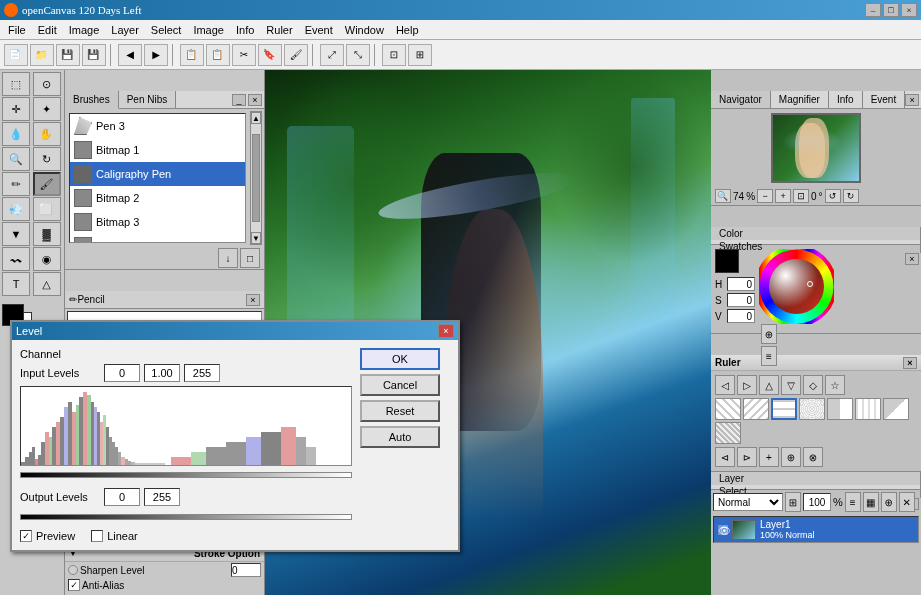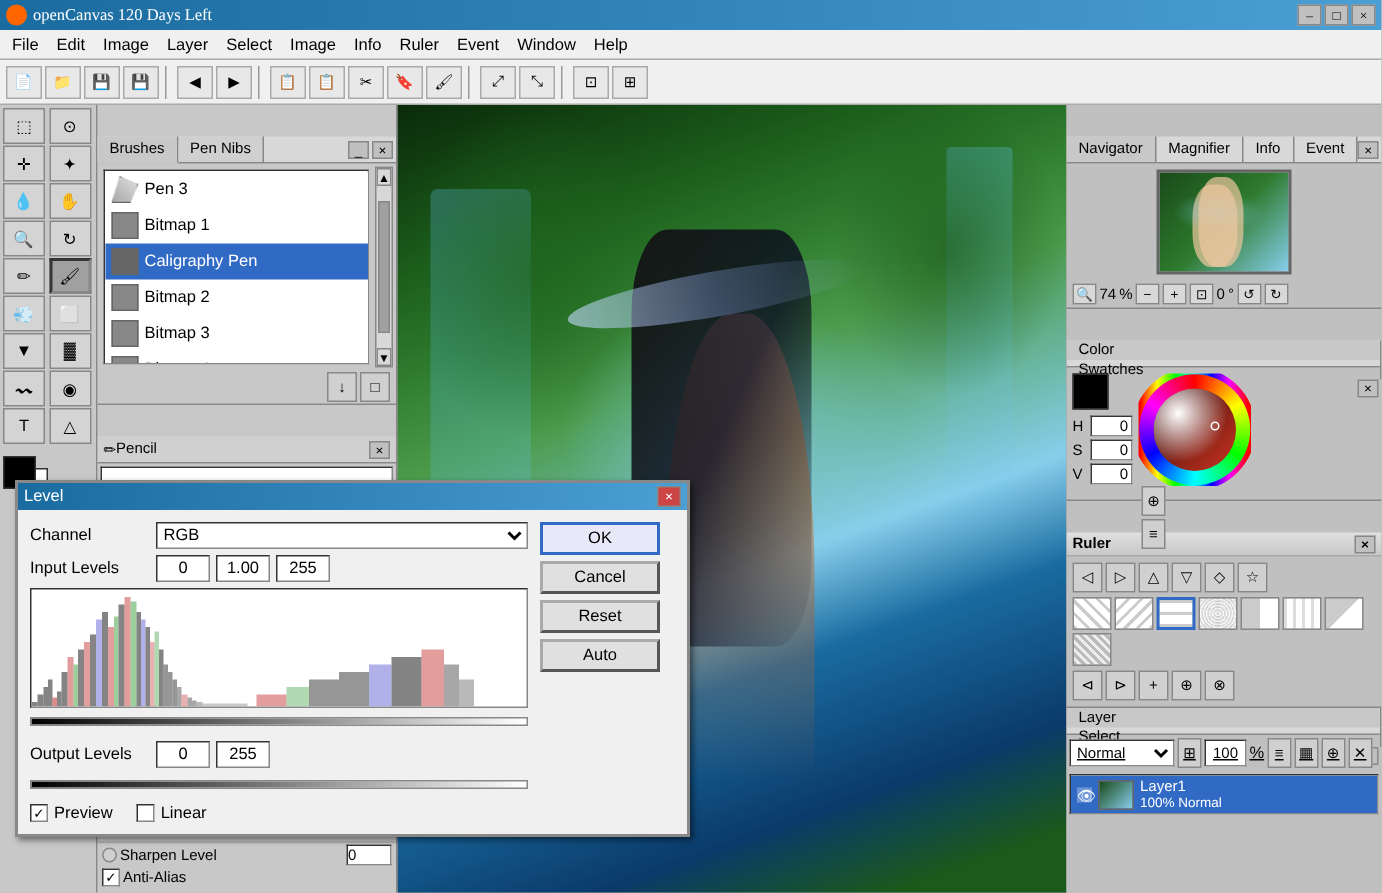--- a/index.html
+++ b/index.html
@@ -894,21 +894,21 @@
 
     <div style="flex:1;">
       <div class="color-tabs">
         <div class="color-tab active">Layer</div>
         <div class="color-tab">Select</div>
         <div style="margin-left:auto; display:flex; align-items:center; padding-right:2px;">
           <div class="section-close">×</div>
         </div>
       </div>
 
-      <div style="display:flex; align-items:center; padding:2px; gap:2px;text-decoration:underline;">
+      <div style="display:flex; align-items:center; padding:2px; gap:2px;">
         <select class="layer-mode-select">
           <option>Normal</option>
         </select>
         <div class="dm-icon" style="width:16px;">⊞</div>
         <input class="layer-opacity" type="text" value="100" style="">
         <span>%</span>
         <div class="dm-icon" style="width:16px;">≡</div>
         <div class="dm-icon" style="width:16px;">▦</div>
         <div class="dm-icon" style="width:16px;">⊕</div>
         <div class="dm-icon" style="width:16px;">✕</div>
@@ -931,23 +931,20 @@
 <div class="levels-dialog">
   <div class="levels-title">
     <span>Level</span>
     <div class="title-btn" style="background:#cc4444; color:white;">×</div>
   </div>
   <div class="levels-content">
     <div class="levels-left">
 
       <div class="levels-row">
         <span class="levels-label">Channel</span>
-        <select class="levels-select" style="flex:1;">
-          <option>RGB</option>
-        </select>
       </div>
 
       <div class="levels-row">
         <span class="levels-label">Input Levels</span>
         <input class="levels-number" type="text" value="0" style="">
         <input class="levels-number" type="text" value="1.00" style="">
         <input class="levels-number" type="text" value="255" style="">
       </div>
 
       <div class="histogram">

